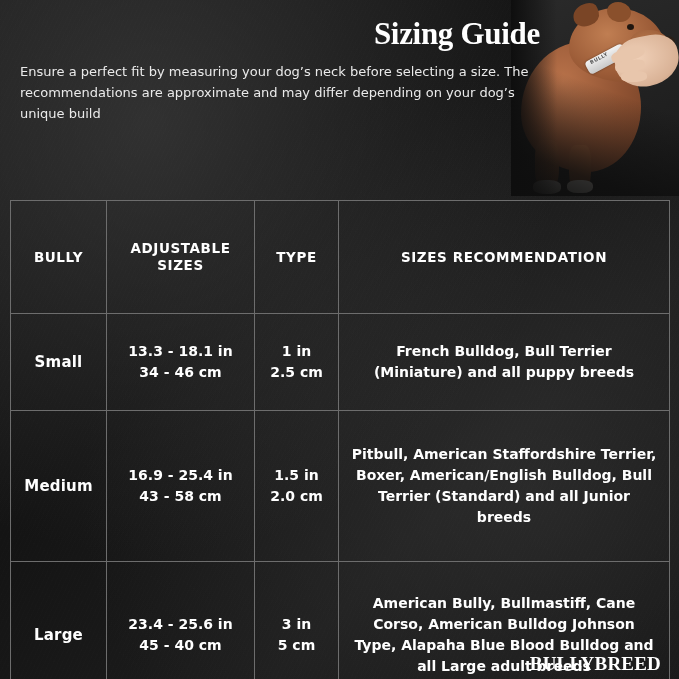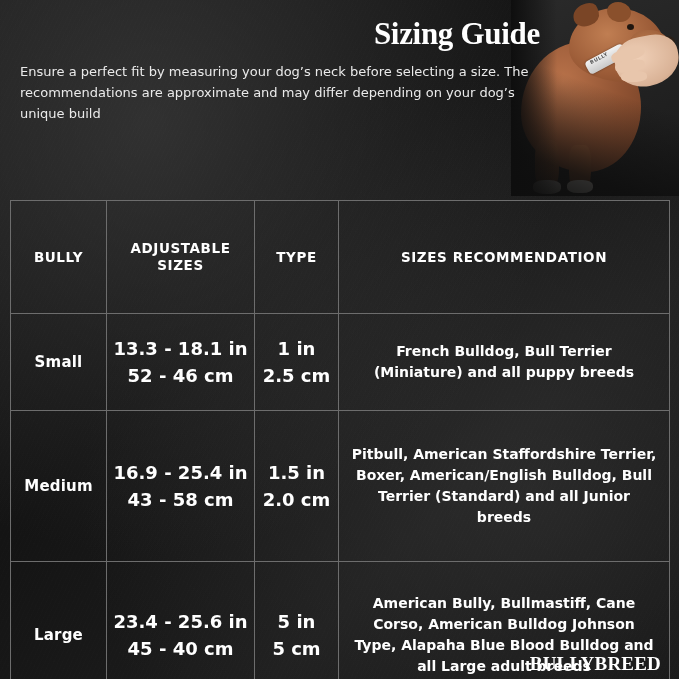--- a/index.html
+++ b/index.html
@@ -210,21 +210,21 @@
   col.c1 { width: 96px; }
   col.c2 { width: 148px; }
   col.c3 { width: 84px; }
   col.c4 { width: 331px; }
 
   tbody td.type {
     font-size: 15px;
     letter-spacing: .2px;
   }
   tbody td.sizes, tbody td.width {
-    font-size: 18px;
+    font-size: 14px;
     line-height: 1.5;
     margin-left: 16px;
   }
   tbody td.breed {
     font-size: 14px;
     line-height: 1.5;
     padding-left: 12px;
     padding-right: 12px;
   }
   tr.row-small td { height: 76px; }
@@ -296,21 +296,21 @@
           </th>
           <th>TYPE</th>
           <th>SIZES RECOMMENDATION</th>
         </tr>
       </thead>
       <tbody>
         <tr class="row-small">
           <td class="type">Small</td>
           <td class="sizes">
             <div>13.3 - 18.1 in</div>
-            <div>52 - 46 cm</div>
+            <div>34 - 46 cm</div>
           </td>
           <td class="width">
             <div>1 in</div>
             <div>2.5 cm</div>
           </td>
           <td class="breed">French Bulldog, Bull Terrier (Miniature) and all puppy breeds</td>
         </tr>
         <tr class="row-medium">
           <td class="type">Medium</td>
           <td class="sizes">
@@ -323,21 +323,21 @@
           </td>
           <td class="breed">Pitbull, American Staffordshire Terrier, Boxer, American/English Bulldog, Bull Terrier (Standard) and all Junior breeds</td>
         </tr>
         <tr class="row-large">
           <td class="type">Large</td>
           <td class="sizes">
             <div>23.4 - 25.6 in</div>
             <div>45 - 40 cm</div>
           </td>
           <td class="width">
-            <div>5 in</div>
+            <div>3 in</div>
             <div>5 cm</div>
           </td>
           <td class="breed">American Bully, Bullmastiff, Cane Corso, American Bulldog Johnson Type, Alapaha Blue Blood Bulldog and all Large adult breeds</td>
         </tr>
       </tbody>
     </table>
   </div>
 
   <div class="footer">
     <span class="bold1">BULLY</span><span class="bold2">BREED</span>

